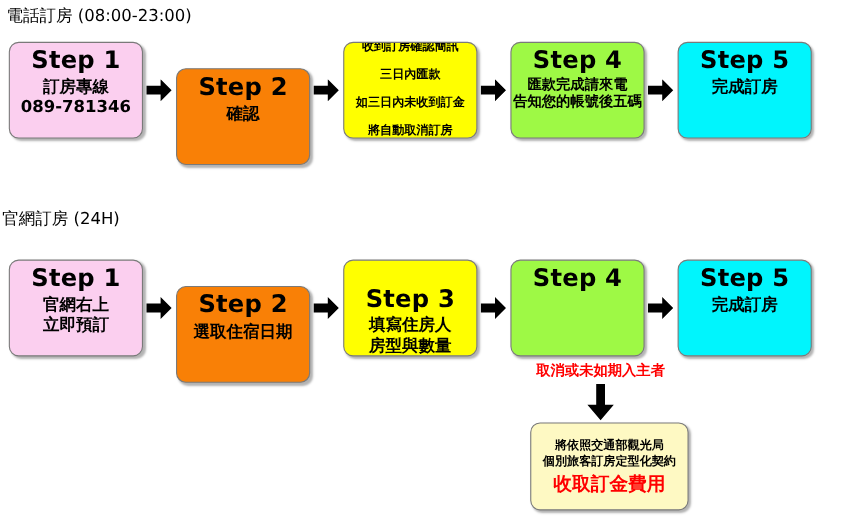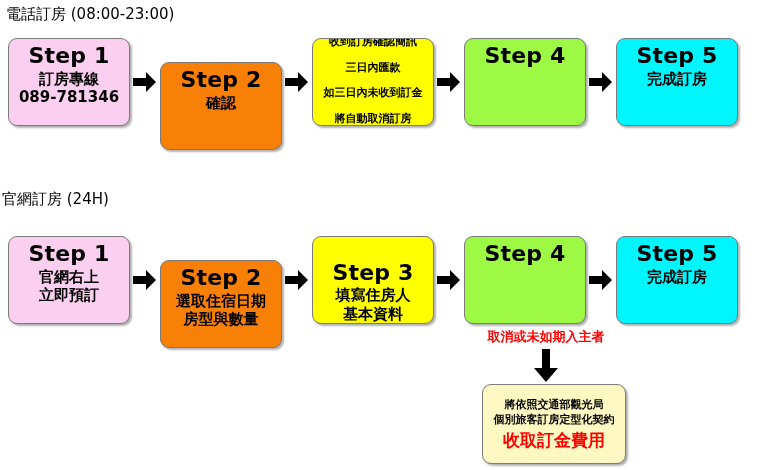--- a/index.html
+++ b/index.html
@@ -175,20 +175,24 @@
         <span class="ln sz-sm red">將自動取消訂房</span>
       </div>
     </div>
     <div class="arrow-right">
       <svg width="24" height="20" viewBox="0 0 24 20" aria-hidden="true">
         <polygon points="0,6 13,6 13,0 23,10 13,20 13,14 0,14" fill="#000000"></polygon>
       </svg>
     </div>
     <div class="step-box c-green" style="background: rgb(158, 249, 69);">
       <div class="step-title">Step 4</div>
+      <div class="step-lines">
+        <span class="ln sz-md">匯款完成請來電</span>
+        <span class="ln sz-md">告知您的帳號後五碼</span>
+      </div>
     </div>
     <div class="arrow-right">
       <svg width="24" height="20" viewBox="0 0 24 20" aria-hidden="true">
         <polygon points="0,6 13,6 13,0 23,10 13,20 13,14 0,14" fill="#000000"></polygon>
       </svg>
     </div>
     <div class="step-box c-cyan" style="background: rgb(0, 245, 253);">
       <div class="step-title">Step 5</div>
       <div class="step-lines">
         <span class="ln sz-lg">完成訂房</span>
@@ -209,33 +213,32 @@
     </div>
     <div class="arrow-right">
       <svg width="24" height="20" viewBox="0 0 24 20" aria-hidden="true">
         <polygon points="0,6 13,6 13,0 23,10 13,20 13,14 0,14" fill="#000000"></polygon>
       </svg>
     </div>
     <div class="step-box c-orange" style="background: rgb(249, 128, 6);">
       <div class="step-title">Step 2</div>
       <div class="step-lines">
         <span class="ln sz-lg">選取住宿日期</span>
-        <span class="ln sz-lg">房型與數量</span>
       </div>
     </div>
     <div class="arrow-right">
       <svg width="24" height="20" viewBox="0 0 24 20" aria-hidden="true">
         <polygon points="0,6 13,6 13,0 23,10 13,20 13,14 0,14" fill="#000000"></polygon>
       </svg>
     </div>
     <div class="step-box c-yellow" style="background: rgb(255, 255, 0);">
       <div class="step-title">Step 3</div>
       <div class="step-lines">
         <span class="ln sz-lg">填寫住房人</span>
-        <span class="ln sz-lg">基本資料</span>
+        <span class="ln sz-lg">房型與數量</span>
       </div>
     </div>
     <div class="arrow-right">
       <svg width="24" height="20" viewBox="0 0 24 20" aria-hidden="true">
         <polygon points="0,6 13,6 13,0 23,10 13,20 13,14 0,14" fill="#000000"></polygon>
       </svg>
     </div>
     <div class="step-box c-green" style="background: rgb(158, 249, 69);">
       <div class="step-title">Step 4</div>
     </div>

